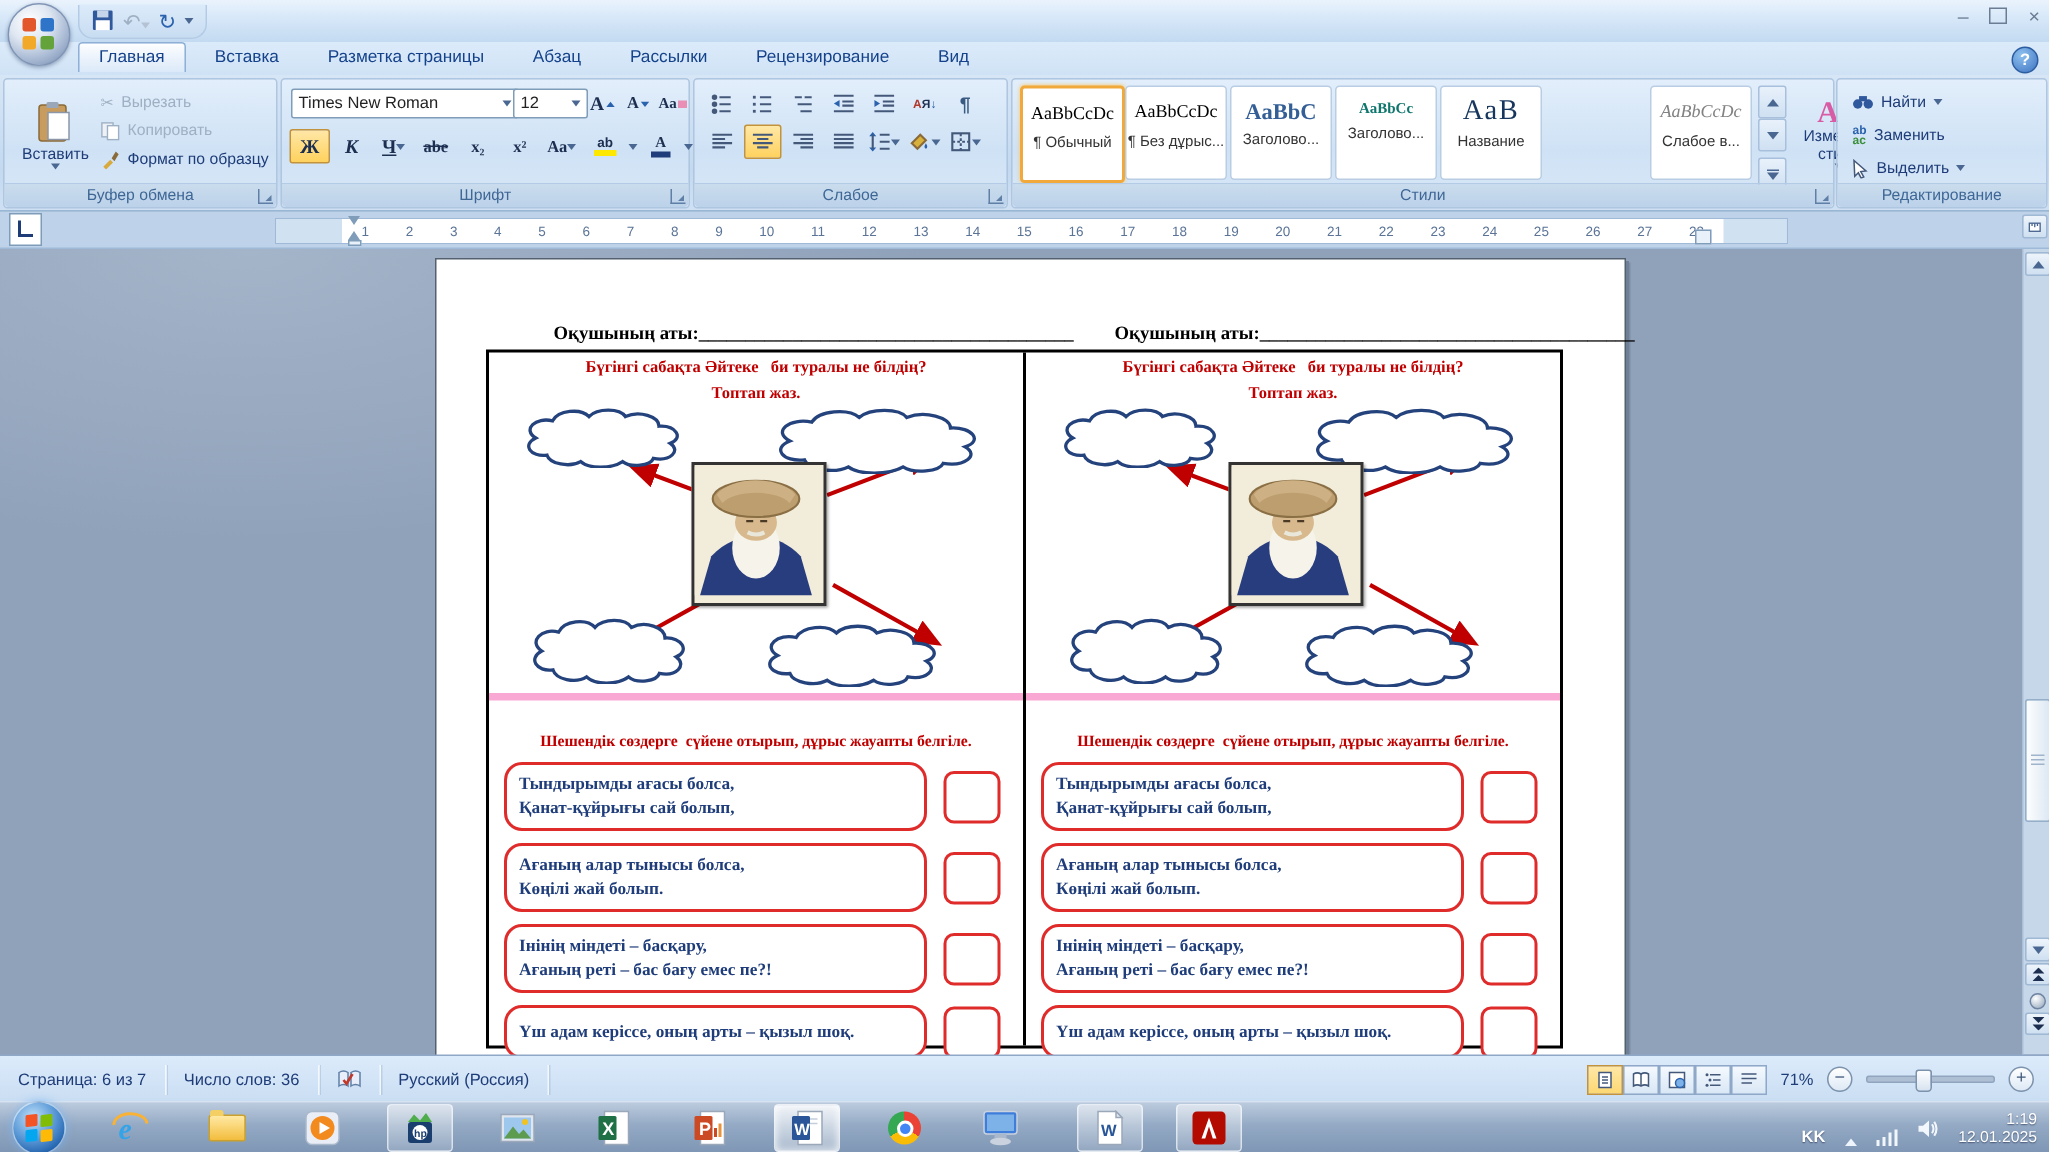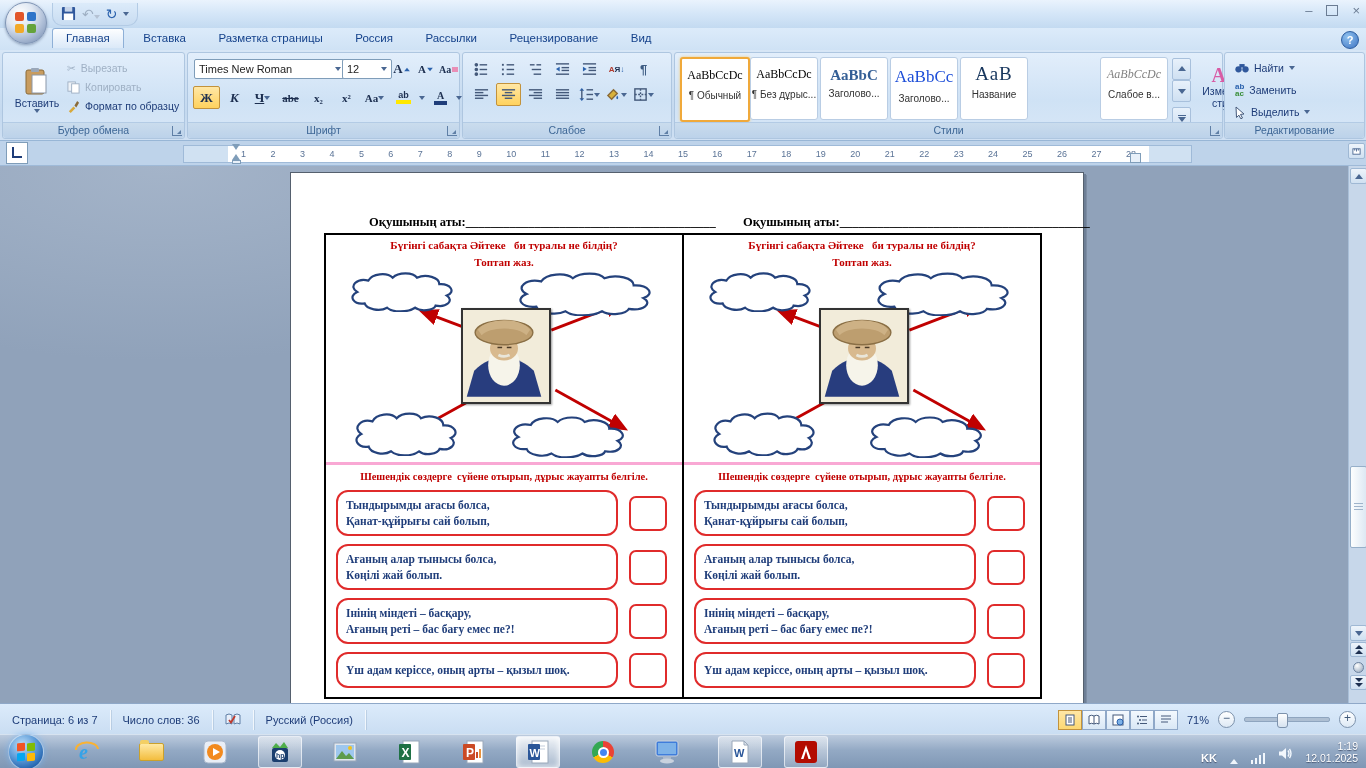--- a/index.html
+++ b/index.html
@@ -89,29 +89,29 @@
 
   
   #canvas{position:absolute;left:0;top:166px;width:1366px;height:537px;
     background:radial-gradient(700px 300px at 12% 0%,#a4b4c9,#90a2ba 65%);}
   #page{position:absolute;left:290px;top:6px;width:792px;height:531px;background:#fff;border:1px solid #55606e;
     box-shadow:2px 2px 0 #6e7f96,3px 3px 0 #7d8da3;font-family:"Liberation Serif",serif;}
   .nameline{position:absolute;top:42px;font-weight:bold;font-size:12.5px;color:#000;white-space:nowrap;}
   #wstable{position:absolute;left:33px;top:60px;width:714px;height:462px;border:2px solid #000;display:flex;}
   .wscol{width:357px;position:relative;}
   .wscol+.wscol{border-left:2px solid #000;}
-  .sec1{height:223px;border-bottom:3px solid #f9a8d4;position:relative;}
+  .sec1{height:223px;border-bottom:5px solid #f9a8d4;position:relative;}
   .wtitle{margin-top:4px;text-align:center;color:#c00000;font-weight:bold;font-size:11px;line-height:13px;white-space:pre-wrap;}
   .diagram{position:relative;height:190px;margin-top:3px;}
   .cloud{position:absolute;}
   .cloud svg{width:100%;height:100%;}
   .cloud path{fill:#fff;stroke:#24427c;stroke-width:2.2;vector-effect:non-scaling-stroke;}
   .portrait{position:absolute;left:135px;top:36px;width:86px;height:92px;border:2px solid #333;background:#f2ecda;box-shadow:1px 1px 2px rgba(0,0,0,.4);}
   .arrows{position:absolute;left:0;top:0;width:100%;height:100%;}
-  .wsubtitle{margin-top:6px;text-align:center;color:#c00000;font-weight:bold;font-size:10.5px;white-space:pre-wrap;}
+  .wsubtitle{margin-top:22px;text-align:center;color:#c00000;font-weight:bold;font-size:10.5px;white-space:pre-wrap;}
   .wrow{display:flex;align-items:center;margin:8px 0 0 10px;gap:11px;}
   .wbox{width:262px;border:2px solid #e02b2b;border-radius:12px;padding:5px 8px;color:#1f3d7a;
     font-weight:bold;font-size:11.5px;line-height:16px;background:#fff;}
   .wbox.single{min-height:22px;display:flex;align-items:center;}
   .wsq{width:34px;height:31px;border:2px solid #e02b2b;border-radius:7px;background:#fff;}
 
   
   #vscroll{position:absolute;right:0;top:0;width:17px;height:537px;background:#c7d7ea;border-left:1px solid #a9bfd8;}
   .sbtn{position:absolute;left:1px;width:15px;height:14px;background:linear-gradient(#eef4fb,#cfe0f1);border:1px solid #9fb8d4;border-radius:2px;
     display:flex;align-items:center;justify-content:center;}
@@ -188,21 +188,21 @@
       <span>–</span>
       <span id="btn-restore-box"></span>
       <span>×</span>
     </div>
   </div>
 
   <div id="tabsrow">
     <span class="rtab on">Главная</span>
     <span class="rtab">Вставка</span>
     <span class="rtab">Разметка страницы</span>
-    <span class="rtab">Россия</span>
+    <span class="rtab">Абзац</span>
     <span class="rtab">Рассылки</span>
     <span class="rtab">Рецензирование</span>
     <span class="rtab">Вид</span>
     <span id="help-btn">?</span>
   </div>
 
   <div id="ribbon">
 
     <div class="rgroup" id="g-clip">
       <div id="paste-btn" class="rbtn">
@@ -411,21 +411,21 @@
       </div>
       <div class="stcard" style="left:75px">
         <span class="stsample">AaBbCcDc</span>
         <span class="stlabel">¶ Без дұрыс...</span>
       </div>
       <div class="stcard" style="left:145px">
         <span class="stsample" style="font-weight:bold;font-size:15px;color:#345f96">AaBbC</span>
         <span class="stlabel" style="margin-top:4px">Заголово...</span>
       </div>
       <div class="stcard" style="left:215px">
-        <span class="stsample" style="font-weight:normal;font-size:17px;color:#1d4ed8">AaBbCc</span>
+        <span class="stsample" style="font-weight:bold;font-size:10px;color:#0f766e">AaBbCc</span>
         <span class="stlabel" style="margin-top:6px">Заголово...</span>
       </div>
       <div class="stcard" style="left:285px">
         <span class="stsample" style="font-size:19px;color:#17365d;letter-spacing:1px;margin-top:5px">АаВ</span>
         <span class="stlabel" style="margin-top:4px">Название</span>
       </div>
       <div class="stcard" style="left:425px">
         <span class="stsample" style="font-style:italic;color:#828282">AaBbCcDc</span>
         <span class="stlabel">Слабое в...</span>
       </div>

